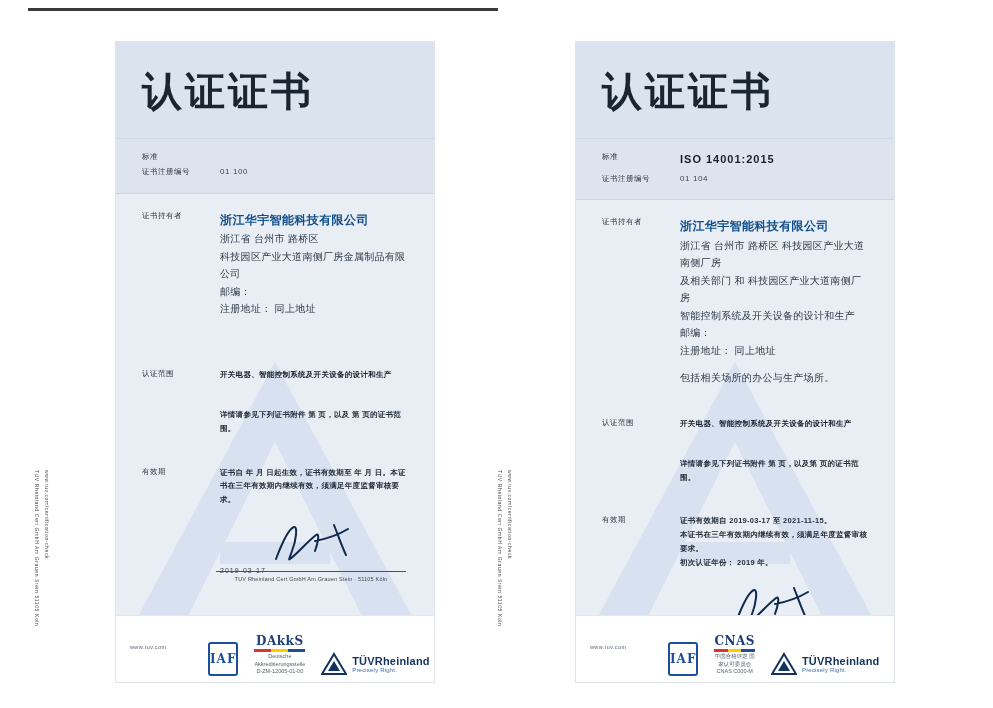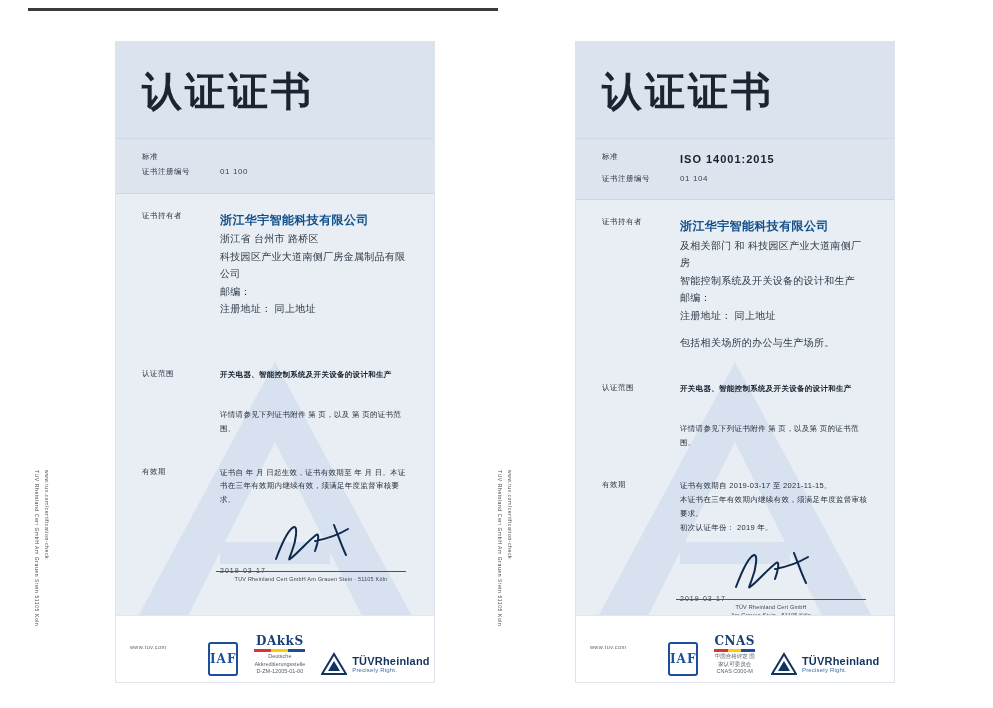--- a/index.html
+++ b/index.html
@@ -129,20 +129,21 @@
 
   .gap-sm { height: 10px; }
   .gap-md { height: 26px; }
   .gap-lg { height: 46px; }
 
   .para {
     font-size: 7.5px;
     color: #25303c;
     line-height: 1.85;
     letter-spacing: .3px;
+    font-weight: bold;
   }
   .para.bold { font-weight: bold; color: #17222e; }
 
   .sig-area {
     position: relative;
     height: 92px;
     margin-top: 6px;
   }
   .issue-date {
     position: absolute;
@@ -358,20 +359,21 @@
         <div class="lbl">证书注册编号</div>
         <div class="val mid">01 104 </div>
       </div>
     </div>
 
     <div class="body-sec">
       <div class="row">
         <div class="lbl">证书持有者</div>
         <div class="val">
           <div class="orgname">浙江华宇智能科技有限公司</div>
+          <div class="orgline">浙江省 台州市 路桥区 科技园区产业大道南侧厂房</div>
           <div class="orgline">及相关部门 和 科技园区产业大道南侧厂房</div>
           <div class="orgline">智能控制系统及开关设备的设计和生产</div>
           <div class="orgline">邮编： </div>
           <div class="orgline">注册地址： 同上地址</div>
           <div class="gap-sm"></div>
           <div class="orgline hl">包括相关场所的办公与生产场所。</div>
         </div>
       </div>
 
       <div class="gap-md"></div>

